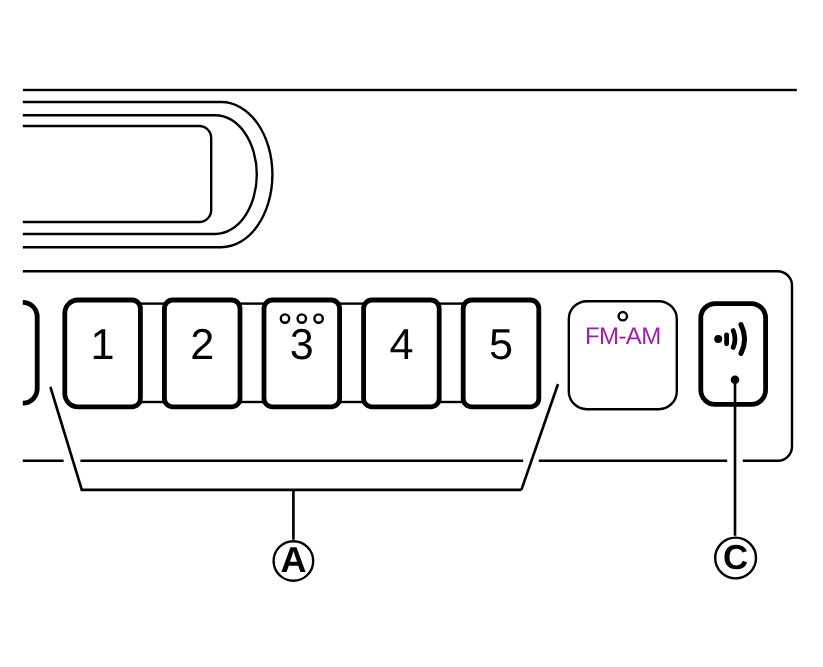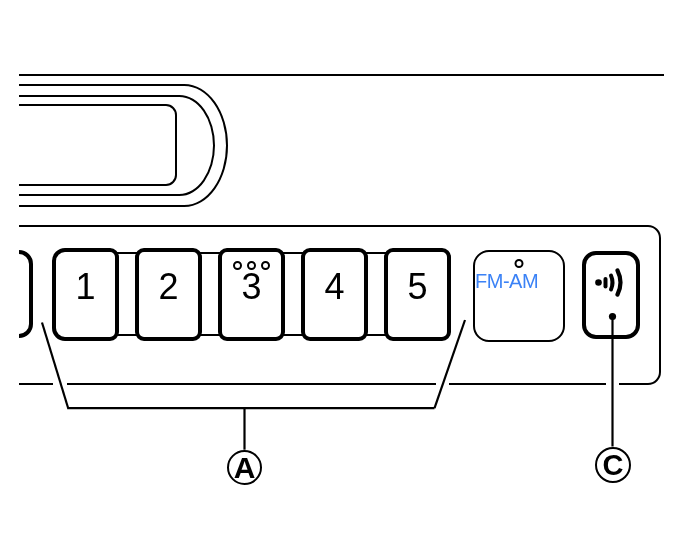--- a/index.html
+++ b/index.html
@@ -40,22 +40,22 @@
   #tab-1{left:98px;width:20px;}
   #tab-2{left:181px;width:20px;}
   #tab-3{left:264px;width:20px;}
   #tab-4{left:347px;width:20px;}
 
   .dot-row{position:absolute;top:9px;left:0;width:100%;display:flex;justify-content:center;gap:5px;}
   .ring{width:9px;height:9px;border:2.2px solid #000;border-radius:50%;background:#fff;box-sizing:border-box;}
 
   #band-button{left:454px;top:250px;width:92px;height:92px;border-radius:16px;}
   #band-ring{position:absolute;top:7px;left:50%;transform:translateX(-50%);}
-  #band-label{position:absolute;top:18px;left:0;width:100%;text-align:left;
-              font-size:20px;letter-spacing:-0.5px;color:#3b82f6;}
+  #band-label{position:absolute;top:18px;left:0;width:100%;text-align:center;
+              font-size:20px;letter-spacing:-0.5px;color:#a21caf;}
 
   #volume-button{left:563px;top:251px;width:58px;height:88px;border-radius:14px;}
   #volume-icon{position:absolute;left:9px;top:13px;}
 
   
   .balloon{border:2.75px solid #000;border-radius:50%;background:#fff;
            display:flex;align-items:center;justify-content:center;
            font-weight:bold;color:#000;}
   #callout-a{left:208px;top:450px;width:35px;height:35px;font-size:30px;}
   #callout-c{left:576px;top:447px;width:36px;height:36px;font-size:29px;}

